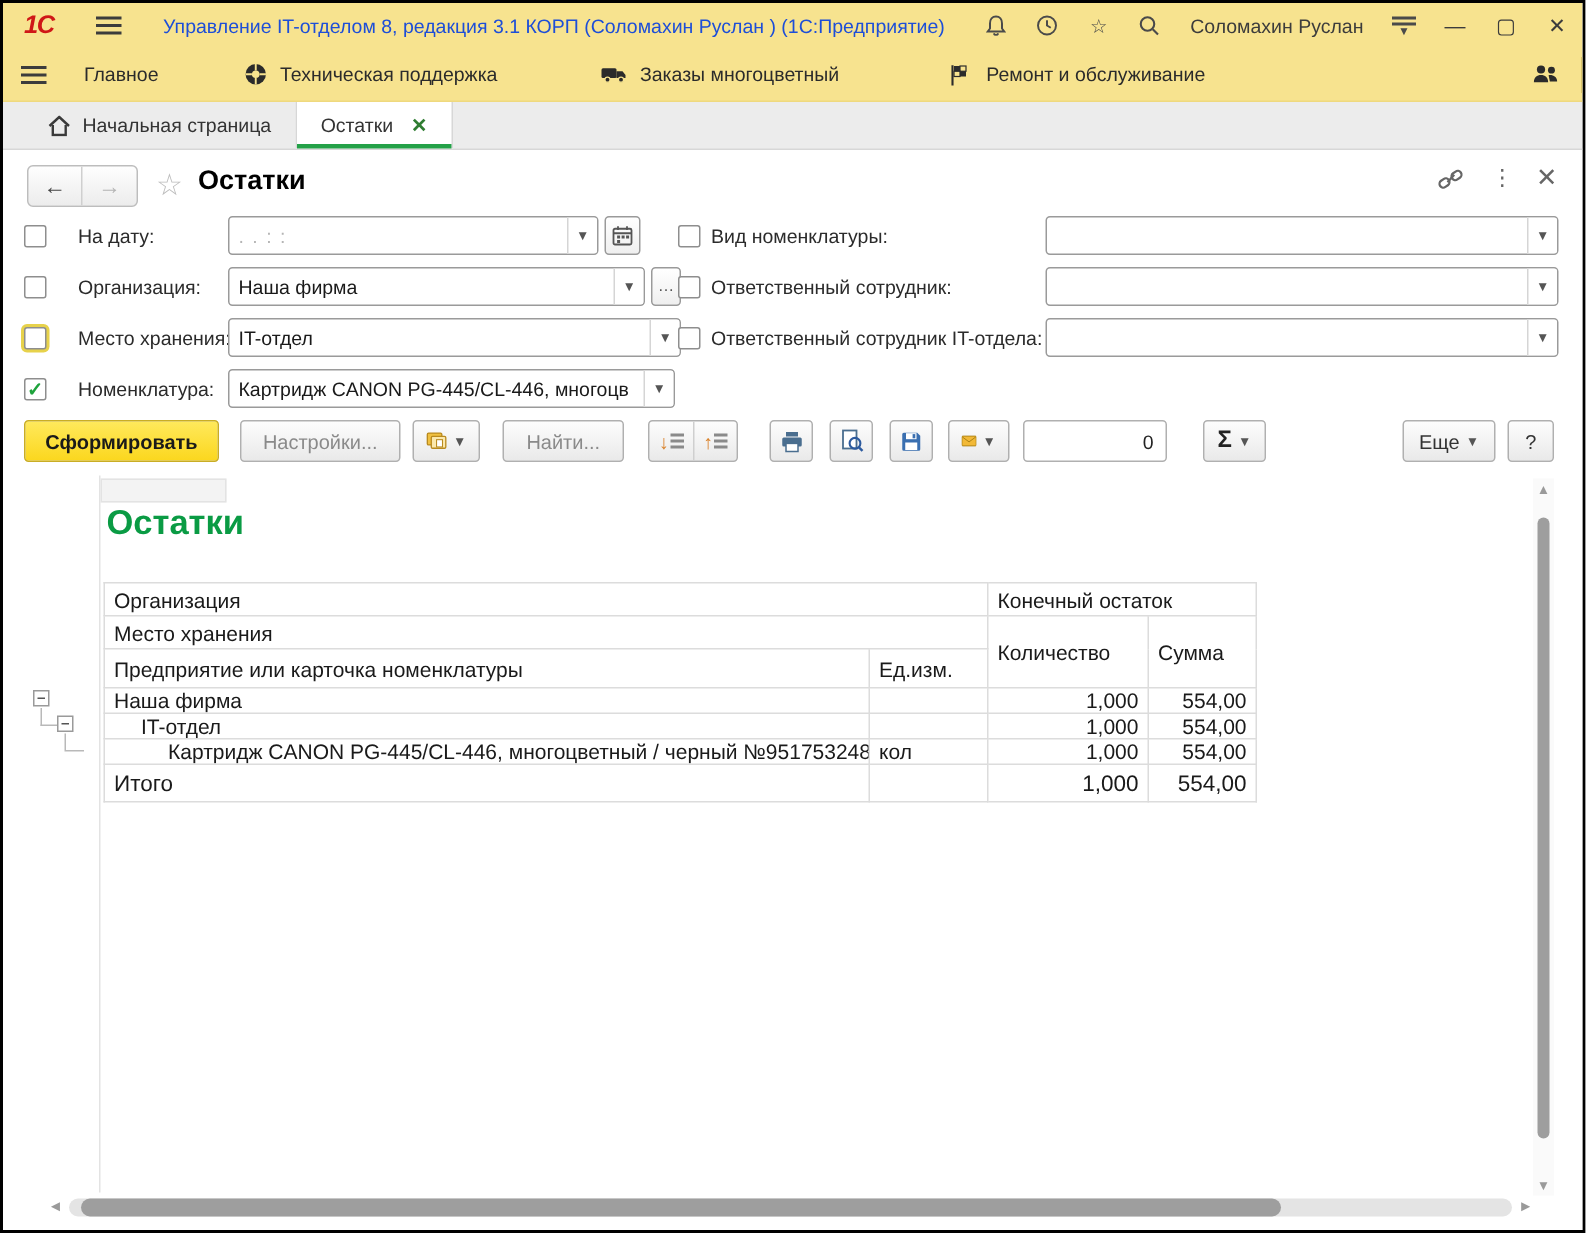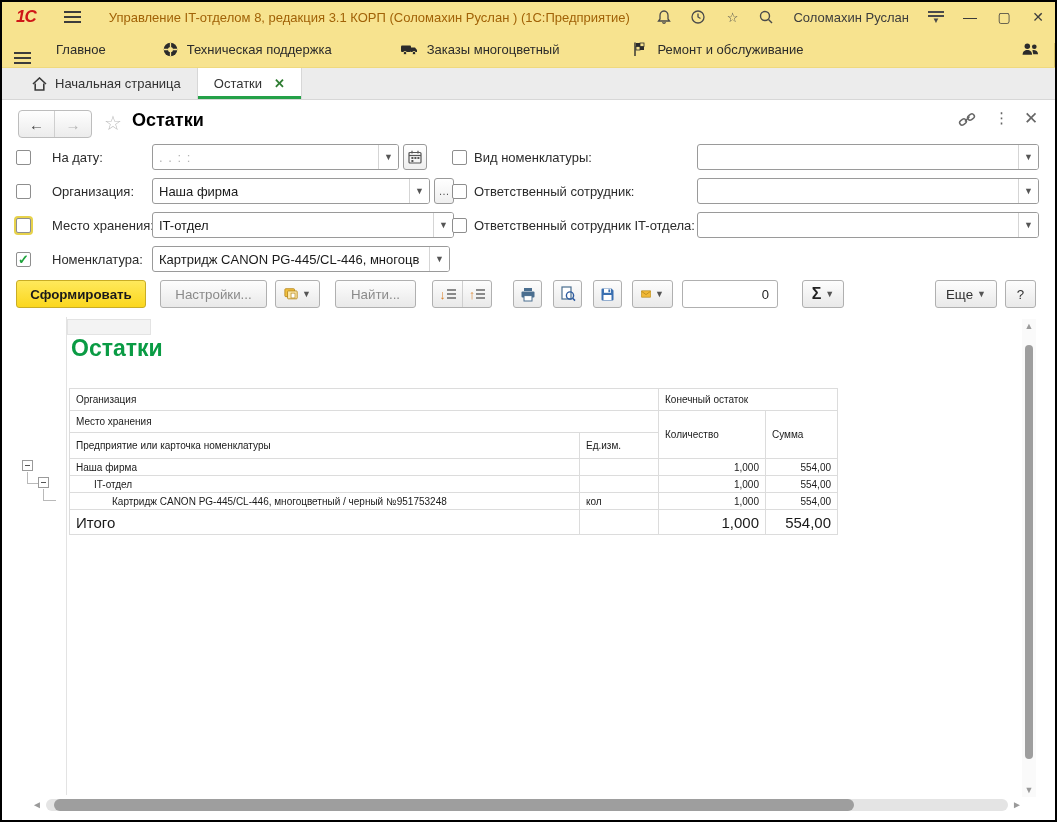--- a/index.html
+++ b/index.html
@@ -3,31 +3,31 @@
 <meta charset="utf-8">
 <style>
   * { margin:0; padding:0; box-sizing:border-box; }
   body { background:#888; font-family:"Liberation Sans", sans-serif; }
   .window { position:relative; width:1057px; height:822px; border:2px solid #000; background:#fff; overflow:hidden; font-size:13px; color:#333; }
 
   
   .titlebar { position:relative; height:30px; background:#f7e38f; display:flex; align-items:center; }
   .logo1c { font-weight:bold; font-style:italic; color:#cf1717; font-size:17px; margin-left:14px; letter-spacing:-1px; }
   .tb-burger { margin-left:28px; color:#4a4a4a; font-size:16px; cursor:pointer; }
-  .tb-title { margin-left:28px; color:#a16207; font-size:13px; white-space:nowrap; }
+  .tb-title { margin-left:28px; color:#1d4ed8; font-size:13px; white-space:nowrap; }
   .tb-right { margin-left:auto; display:flex; align-items:center; gap:0; }
   .tb-icon { width:34px; height:30px; display:flex; align-items:center; justify-content:center; color:#4a4a4a; cursor:pointer; }
   .tb-user { font-size:13px; color:#3c3c3c; padding:0 10px; cursor:pointer; }
   .svc-lines { display:flex; flex-direction:column; align-items:center; gap:2px; }
   .svc-lines i { display:block; width:16px; height:2px; background:#4a4a4a; }
   .svc-lines b { color:#4a4a4a; font-size:8px; line-height:4px; }
   .winbtn { width:34px; height:30px; display:flex; align-items:center; justify-content:center; font-size:14px; color:#3c3c3c; cursor:pointer; }
 
   
-  .menubar { position:relative; height:36px; background:#f7e38f; display:flex; align-items:flex-end; border-bottom:1px solid #efd97e; }
+  .menubar { position:relative; height:36px; background:#f7e38f; display:flex; align-items:center; border-bottom:1px solid #efd97e; }
   .menu-burger { width:40px; text-align:center; cursor:pointer; }
   .burger-lines i { display:block; width:17px; height:2px; background:#3c3c3c; margin:3px auto; }
   .menu-item { display:flex; align-items:center; gap:8px; padding:0 14px; height:36px; cursor:pointer; color:#2b2b2b; white-space:nowrap; }
   .menu-item svg { flex:0 0 auto; }
   .menu-spacer { flex:1; }
   .menu-div { width:1px; height:24px; background:#d9c46a; }
 
   
   .tabbar { height:32px; background:#ececec; display:flex; align-items:stretch; border-bottom:1px solid #d7d7d7; }
   .tab { display:flex; align-items:center; gap:8px; padding:0 16px; color:#333; cursor:pointer; position:relative; }
@@ -76,21 +76,21 @@
   .sort-ico .ln i { width:9px; height:2px; background:#8a8a8a; }
   .counter { position:absolute; height:28px; border:1px solid #b0b0b0; border-radius:3px; text-align:right; padding:0 8px; font-size:13px; color:#222; font-family:"Liberation Sans",sans-serif; }
   .sigma { font-size:16px; font-weight:bold; color:#222; }
 
   
   .report { position:absolute; left:14px; top:217px; width:1023px; height:497px; background:#fff; }
   .gutter-line { position:absolute; left:50px; top:0; width:1px; height:478px; background:#e3e3e3; }
   .hdr-cell { position:absolute; left:51px; top:2px; width:84px; height:16px; background:#f3f3f3; border:1px solid #e3e3e3; }
   .rpt-title { position:absolute; left:55px; top:18px; font-size:23px; font-weight:bold; color:#0a9b44; }
   .rpt-table { position:absolute; left:53px; top:71px; border-collapse:collapse; table-layout:fixed; width:768px; }
-  .rpt-table td { border:1px solid #dcdcdc; padding:0 6px; font-size:10px; color:#1a1a1a; white-space:nowrap; overflow:hidden; vertical-align:middle; }
+  .rpt-table td { border:1px solid #dcdcdc; padding:0 6px; font-size:14px; color:#1a1a1a; white-space:nowrap; overflow:hidden; vertical-align:middle; }
   .rpt-table tr.hA td { height:22px; }
   .rpt-table tr.hB td { height:22px; }
   .rpt-table tr.hC td { height:26px; }
   .rpt-table tr.dr td { height:17px; }
   .rpt-table tr.total td { height:25px; font-size:15px; }
   .rpt-table td.num { text-align:right; }
   .rpt-table tr.sep-top td { border-top:1px solid #a2a2a2; }
   .ind1 { padding-left:6px !important; }
   .ind2 { padding-left:24px !important; }
   .ind3 { padding-left:42px !important; }

